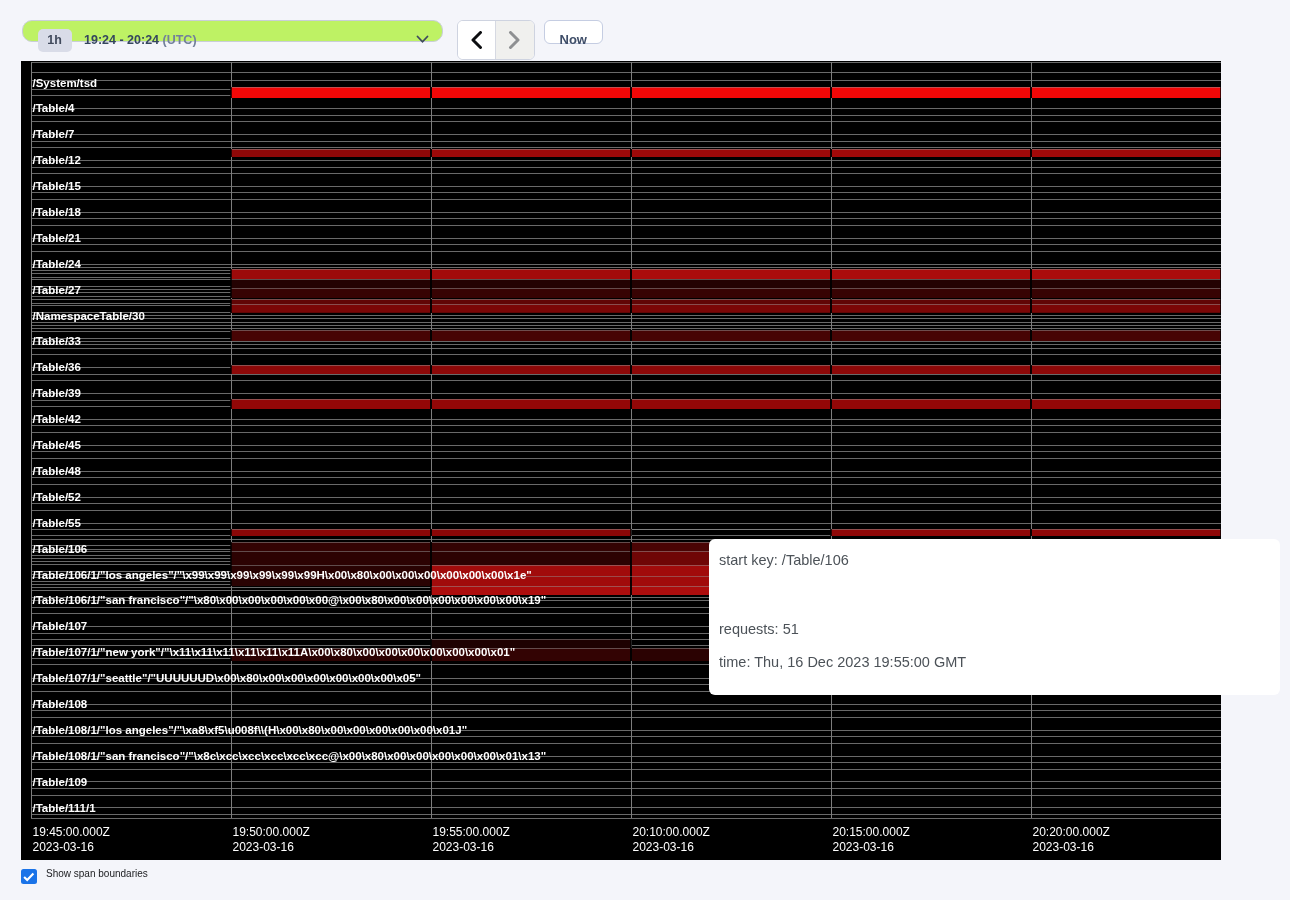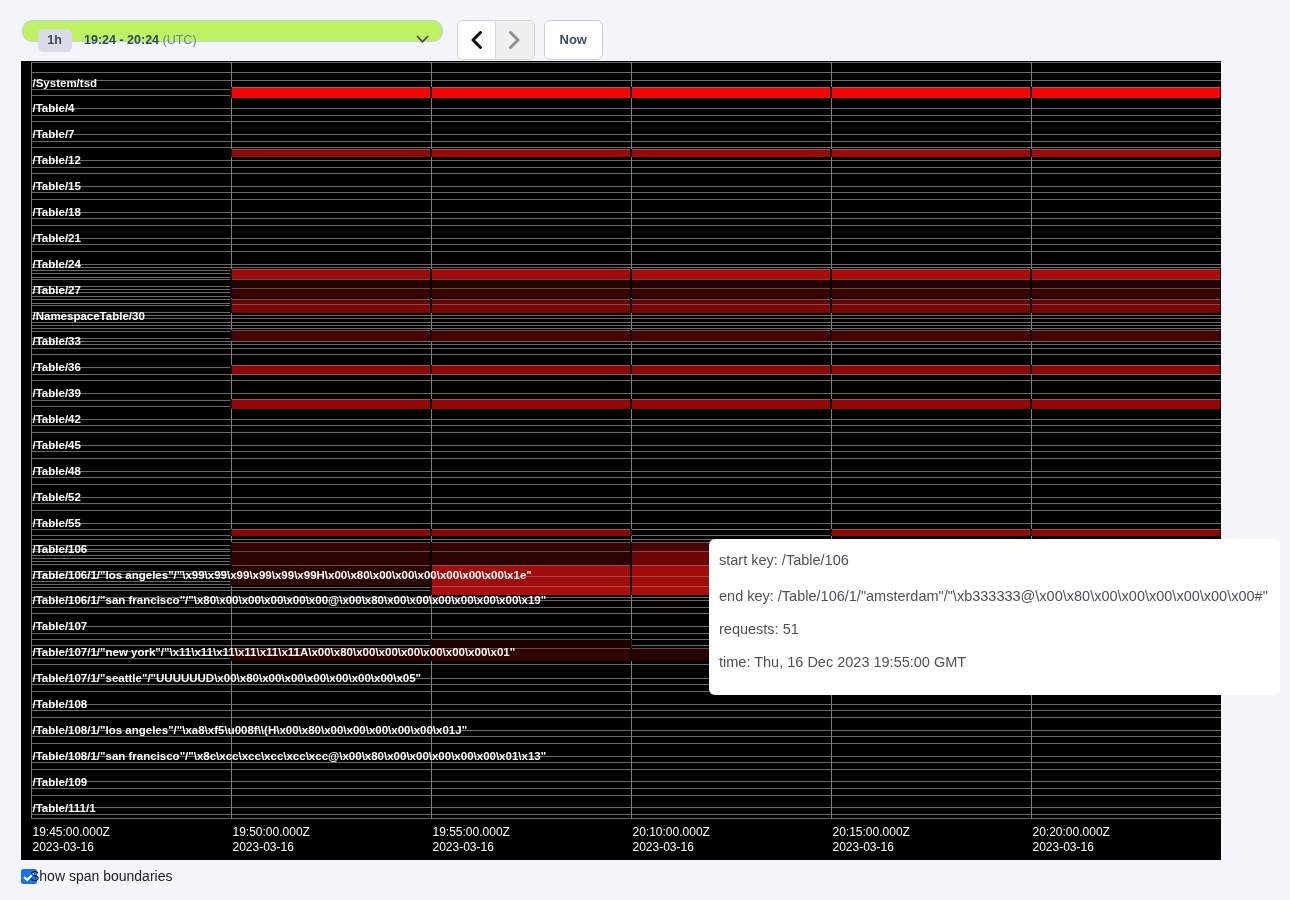--- a/index.html
+++ b/index.html
@@ -1,31 +1,31 @@
 <!DOCTYPE html>
 <html><head><meta charset="utf-8"><style>
 * { margin:0; padding:0; box-sizing:border-box; }
 html,body { width:1290px; height:900px; background:#f4f5fa; font-family:"Liberation Sans",sans-serif; overflow:hidden; }
 #stage { position:relative; width:1290px; height:900px; }
 .rl { font:700 11.5px "Liberation Sans",sans-serif; fill:#fff; }
 .ax { font:400 12px "Liberation Sans",sans-serif; fill:#fff; }
 .sel { position:absolute; left:22px; top:19.5px; width:421px; height:22px; background:#bef264; border:1px solid #c9ced8; border-radius:10px; }
 .badge { position:absolute; left:14.5px; top:8px; width:34px; height:23px; background:#d9dce8; border-radius:5px; font-size:12.5px; font-weight:700; color:#414a5c; text-align:center; line-height:23px; }
 .trange { position:absolute; left:61px; top:0; height:38.5px; line-height:39px; font-size:12.5px; font-weight:700; color:#35465e; white-space:pre; }
-.trange .utc { font-weight:400; color:#72809a; }
+.trange .utc { font-weight:700; color:#72809a; }
 .chev { position:absolute; right:13px; top:14.5px; }
 .nav { position:absolute; left:456.5px; top:19.5px; width:78px; height:40px; border:1px solid #ced3e0; border-radius:6px; background:#fff; display:flex; overflow:hidden; }
 .nav .b1 { width:39px; height:100%; background:#fff; border-right:1px solid #d6d9e2; display:flex; align-items:center; justify-content:center; }
 .nav .b2 { width:39px; height:100%; background:#f0f0ee; display:flex; align-items:center; justify-content:center; }
-.now { position:absolute; left:544px; top:19.5px; width:58.5px; height:40px; background:#fff; border:1px solid #c5cde2; border-radius:6px; font-size:13px; font-weight:700; color:#3e4d68; text-align:center; line-height:38px; }
+.now { position:absolute; left:544px; top:19.5px; width:58.5px; height:24px; background:#fff; border:1px solid #c5cde2; border-radius:6px; font-size:13px; font-weight:700; color:#3e4d68; text-align:center; line-height:38px; }
 .tip { position:absolute; left:708.5px; top:539px; width:571px; height:156px; background:#fff; border-radius:6px; font-size:14.5px; color:#4c5258; }
 .tip div { position:absolute; left:10.5px; white-space:pre; }
 .cbrow { position:absolute; left:21px; top:868px; height:16px; }
 .cb { position:absolute; left:0; top:0.5px; width:15.5px; height:15.5px; background:#1a73e8; border-radius:2.5px; }
-.cblab { position:absolute; left:9px; top:-0.5px; font-size:14px; color:#202124; white-space:pre; }
+.cblab { position:absolute; left:25px; top:-0.5px; font-size:10px; color:#202124; white-space:pre; }
 </style></head><body>
 <div id="stage">
   <div class="sel">
     <div class="badge">1h</div>
     <div class="trange">19:24 - 20:24 <span class="utc">(UTC)</span></div>
     <svg class="chev" width="13" height="9" viewBox="0 0 13 9">
         <path d="M1.5 1.5 L6.5 6.8 L11.5 1.5" fill="none" stroke="#3f4a5e" stroke-width="1.8" stroke-linecap="round"></path>
       </svg>
   </div>
   <div class="nav">
@@ -447,21 +447,20 @@
 <text x="411.5" y="789.5" class="ax">2023-03-16</text>
 <text x="611.5" y="774.5" class="ax">20:10:00.000Z</text>
 <text x="611.5" y="789.5" class="ax">2023-03-16</text>
 <text x="811.5" y="774.5" class="ax">20:15:00.000Z</text>
 <text x="811.5" y="789.5" class="ax">2023-03-16</text>
 <text x="1011.5" y="774.5" class="ax">20:20:00.000Z</text>
 <text x="1011.5" y="789.5" class="ax">2023-03-16</text>
 </svg>
   <div class="tip">
     <div style="top:13px">start key: /Table/106</div>
-    <div style="top:49px">end key: /Table/106/1/"amsterdam"/"\xb333333@\x00\x80\x00\x00\x00\x00\x00\x00#"</div>
     <div style="top:82px">requests: 51</div>
     <div style="top:115px">time: Thu, 16 Dec 2023 19:55:00 GMT</div>
   </div>
   <div class="cbrow">
     <div class="cb"><svg width="15.5" height="15.5" viewBox="0 0 16 16">
           <path d="M3.2 8.3 L6.4 11.4 L12.8 4.6" fill="none" stroke="#fff" stroke-width="2.2" stroke-linecap="butt"></path>
         </svg></div>
     <div class="cblab">Show span boundaries</div>
   </div>
 </div>

